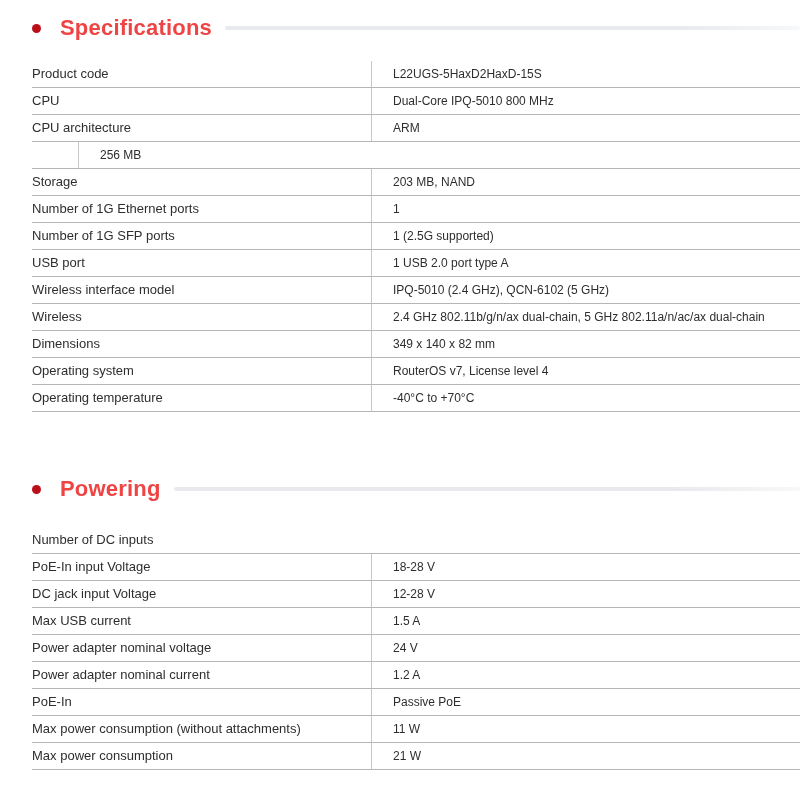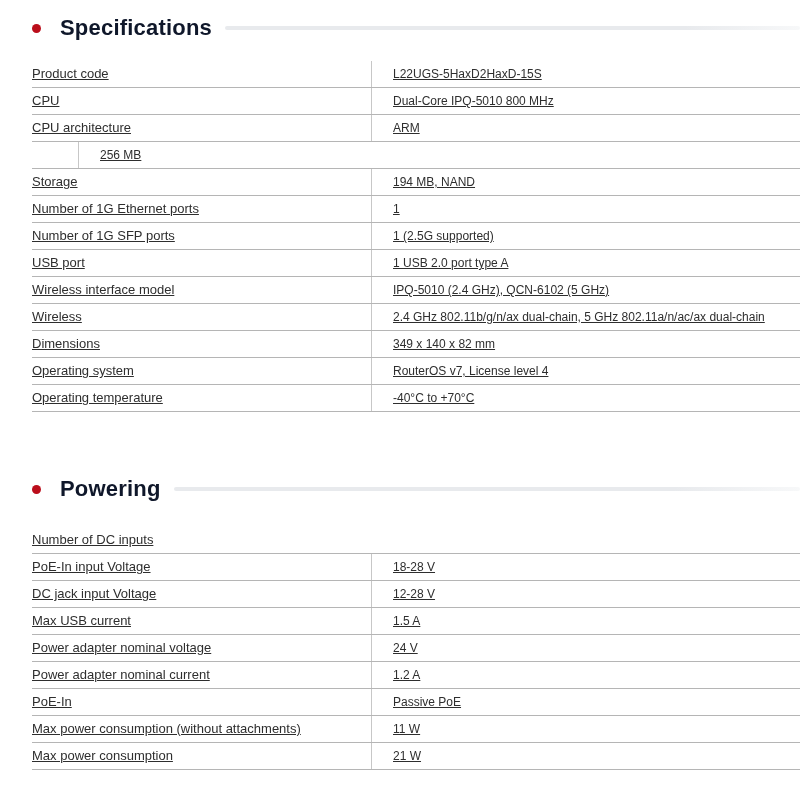--- a/index.html
+++ b/index.html
@@ -26,42 +26,41 @@
     height: 9px;
     border-radius: 50%;
     background: #bb0e1b;
     flex: 0 0 auto;
     margin-right: 19px;
   }
   .section-title {
     font-size: 22px;
     font-weight: 700;
     letter-spacing: 0.2px;
-    color: #0f172a;
+    color: #ef4444;
     white-space: nowrap;
   }
   .header-rule {
     flex: 1 1 auto;
     height: 4px;
     margin-left: 13px;
     border-radius: 2px;
     background: linear-gradient(to right, #e8eaed 0%, #e8eaed 80%, #f7f8f9 100%);
   }
 
   
   .spec-table {
     margin: 20px 0 0 32px;
     width: 768px;
   }
   .spec-row {
     display: flex;
     align-items: stretch;
     height: 27px;
     border-bottom: 1px solid #b5b5b5;
-    text-decoration: underline;
   }
   .spec-label {
     flex: 0 0 293px;
     font-size: 13px;
     line-height: 26px;
     color: #2e2e2e;
     white-space: nowrap;
     overflow: hidden;
   }
   .spec-value {
@@ -106,21 +105,21 @@
     <div class="spec-label">CPU architecture</div>
     <div class="spec-value">ARM</div>
   </div>
 
   <div class="spec-row">
     <div class="spec-value">256 MB</div>
   </div>
 
   <div class="spec-row">
     <div class="spec-label">Storage</div>
-    <div class="spec-value">194 MB, NAND</div>
+    <div class="spec-value">203 MB, NAND</div>
   </div>
 
   <div class="spec-row">
     <div class="spec-label">Number of 1G Ethernet ports</div>
     <div class="spec-value">1</div>
   </div>
 
   <div class="spec-row">
     <div class="spec-label">Number of 1G SFP ports</div>
     <div class="spec-value">1 (2.5G supported)</div>

